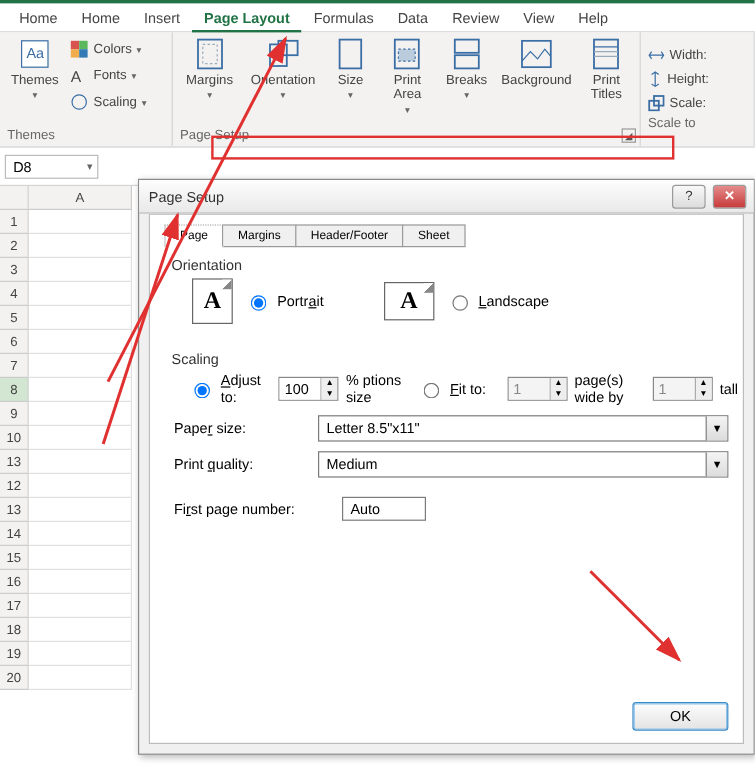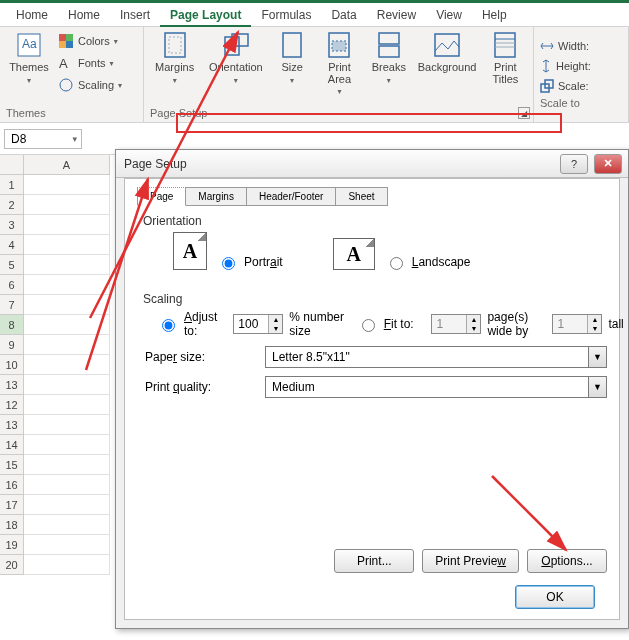--- a/index.html
+++ b/index.html
@@ -39,40 +39,40 @@
   .dialog { position:absolute; left:115px; top:149px; width:514px; height:480px; background:#f0f0f0; border:1px solid #8a8a8a; box-shadow:2px 2px 6px rgba(0,0,0,.3); z-index:10;}
   .titlebar { height:28px; background:linear-gradient(#fdfdfd,#e9e9e9); border-bottom:1px solid #bcbcbc; display:flex; align-items:center; padding-left:8px; font-size:12px; color:#333;}
   .titlebar .winbtns { margin-left:auto; display:flex;}
   .winbtn { width:28px; height:20px; display:flex; align-items:center; justify-content:center; border:1px solid #9a9a9a; border-radius:3px; margin-right:6px; background:linear-gradient(#f8f8f8,#dcdcdc); font-size:11px;}
   .winbtn.close { background:linear-gradient(#e58b8b,#c73a3a); color:#fff; font-weight:bold;}
   .dlgbody { position:absolute; inset:28px 8px 8px 8px; background:#fff; border:1px solid #bcbcbc; padding:8px 12px 10px 12px;}
   .tabs { display:flex; gap:0; margin-bottom:6px;}
   .tab { border:1px solid #9a9a9a; padding:3px 12px; font-size:10px; background:#f0f0f0; margin-right:-1px; position:relative;}
   .tab.active { background:#fff; border-bottom:1px solid #fff; border-style:dotted solid solid; z-index:1;}
   .section-title { font-size:12px; color:#333; margin:8px 0 4px 6px;}
-  .orient-row { display:flex; align-items:flex-end; gap:10px; margin-left:36px;}
+  .orient-row { display:flex; align-items:center; gap:10px; margin-left:23px;}
   .page-ico { width:34px; height:38px; border:1px solid #666; background:#fff; position:relative; display:flex; align-items:center; justify-content:center;}
   .page-ico.landscape { width:42px; height:32px;}
   .page-ico::after{ content:"A"; font-family:serif; font-weight:bold; font-size:20px;}
   .page-ico .fold { position:absolute; top:0; right:0; width:8px; height:8px; background:linear-gradient(135deg,#fff 50%,#888 50%);}
   .radio-row { display:flex; align-items:center; gap:6px; font-size:12px;}
   input[type=radio]{ width:13px; height:13px;}
   .scaling { margin-left:20px; display:flex; gap:10px;}
   .spin { display:inline-flex; border:1px solid #888; height:20px; background:#fff;}
   .spin input { width:34px; border:0; font-size:12px; padding-left:4px;}
   .spin input:disabled{ background:#f4f4f4; color:#888;}
   .spin .ar { width:14px; display:flex; flex-direction:column; border-left:1px solid #aaa;}
   .spin .ar div { flex:1; font-size:7px; text-align:center; line-height:9px; background:#eee;}
   .formrow { display:flex; align-items:center; gap:10px; font-size:12px; margin:8px 0 0 8px;}
   .formrow label { width:110px;}
   .combo { flex:1; height:22px; border:1px solid #7a7a7a; background:#fff; display:flex; align-items:center; padding-left:6px; font-size:12px; position:relative;}
   .combo .dd { position:absolute; right:0; top:0; width:18px; height:100%; border-left:1px solid #7a7a7a; background:linear-gradient(#f4f4f4,#dcdcdc); display:flex; align-items:center; justify-content:center; font-size:9px;}
   .txtbox { width:70px; height:20px; border:1px solid #7a7a7a; background:#fff; padding-left:6px; font-size:12px; display:flex; align-items:center;}
   .btnrow { position:absolute; right:12px; bottom:46px; display:flex; gap:8px;}
-  .btnrow2 { position:absolute; right:24px; bottom:10px; display:flex; gap:8px;flex-direction:column;}
+  .btnrow2 { position:absolute; right:12px; bottom:10px; display:flex; gap:8px;flex-direction:column;}
   .wbtn { min-width:80px; height:24px; border:1px solid #8a8a8a; background:linear-gradient(#fdfdfd,#e3e3e3); font-size:12px; display:flex; align-items:center; justify-content:center; padding:0 12px; border-radius:3px;}
   .wbtn.def { border:1px solid #3a8ac7; box-shadow:0 0 0 1px #8ec3ec inset;}
   svg.arrow { position:absolute; z-index:20; pointer-events:none;}
   .rib-icn{ fill:none; stroke:#3a6ea5; stroke-width:1.5;}
   .underline { text-decoration: underline; }
 </style>
 </head>
 <body>
 
 <div class="topbar"></div>
@@ -333,21 +333,21 @@
       <div class="radio-row">
         <input type="radio" checked="" style="">
         <span style="width:60px"><span class="underline">A</span>djust to:</span>
         <span class="spin">
             <input value="100" style="">
             <span class="ar">
               <div>▲</div>
               <div>▼</div>
             </span>
           </span>
-        <span>% number size</span>
+        <span>% ptions size</span>
       </div>
       <div class="radio-row">
         <input type="radio" style="">
         <span style="width:60px"><span class="underline">F</span>it to:</span>
         <span class="spin">
             <input disabled="" value="1" style="">
             <span class="ar">
               <div>▲</div>
               <div>▼</div>
             </span>
@@ -371,26 +371,25 @@
           <div class="dd">▼</div>
         </div>
     </div>
     <div class="formrow">
       <label>Print <span class="underline">q</span>uality:</label>
       <div class="combo">
           <span>Medium</span>
           <div class="dd">▼</div>
         </div>
     </div>
-
-    <div class="btnrow">
-      <div class="wbtn">Print...</div>
-      <div class="wbtn">Print Previe<span class="underline">w</span></div>
-      <div class="wbtn"><span class="underline">O</span>ptions...</div>
-    </div>
+    <div class="formrow" style="margin-top:16px">
+      <label style="width:130px">Fi<span class="underline">r</span>st page number:</label>
+      <div class="txtbox">Auto</div>
+    </div>
+
     <div class="btnrow2">
       <div class="wbtn def">OK</div>
     </div>
   </div>
 </div>
 
 <svg class="arrow" style="left:80px; top:28px;" width="170" height="300">
   <defs>
       <marker id="ah1" markerWidth="10" markerHeight="10" refX="8" refY="3" orient="auto">
         <path d="M0,0 L9,3 L0,6 Z" fill="#e03030"></path>

